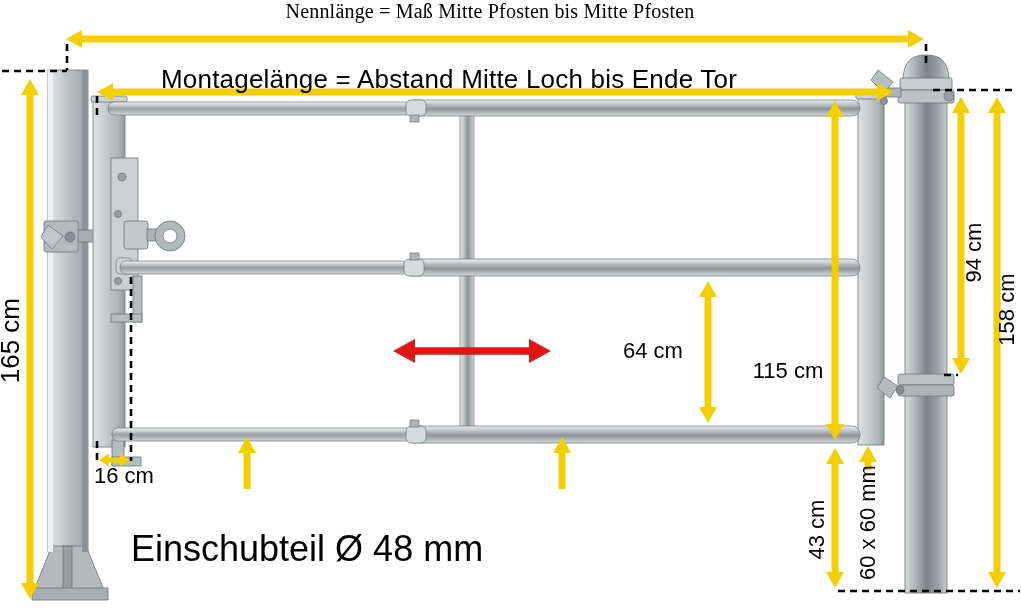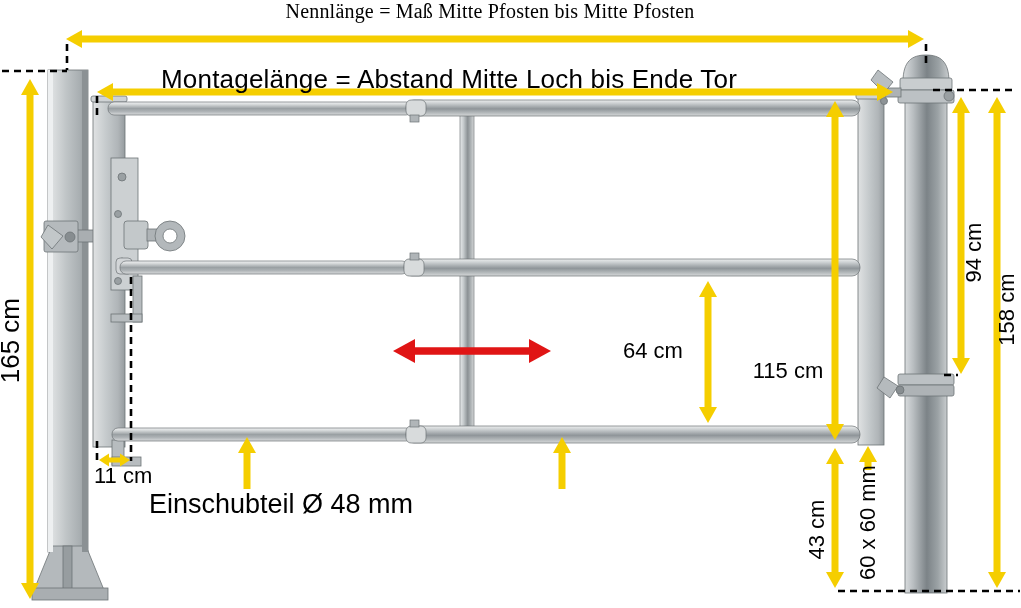--- a/index.html
+++ b/index.html
@@ -9,21 +9,21 @@
     overflow:hidden;
   }
   svg{position:absolute;left:0;top:0;}
   .lbl{position:absolute;white-space:nowrap;line-height:1.05;color:var(--ink,#000);}
   .ctr{text-align:center;}
   .rot{transform:rotate(-90deg);transform-origin:center center;text-align:center;}
   .title{font-size:20px;letter-spacing:.2px;font-weight:500;font-family:Liberation Serif, serif;}
   .title2{font-size:26px;letter-spacing:.2px;font-weight:500;}
   .dim{font-size:22px;font-weight:500;}
   .dim-big{font-size:26px;font-weight:500;}
-  .part{font-size:27px;font-weight:500;}
+  .part{font-size:36px;font-weight:500;margin-top:40px;}
 </style>
 </head>
 <body>
 
 <div id="stage">
 
   <svg id="scene" width="1021" height="608" viewBox="0 0 1021 608">
     <defs>
       <linearGradient id="gRail" x1="0" y1="0" x2="0" y2="1">
         <stop offset="0" stop-color="#f1f2f3"></stop>
@@ -221,21 +221,21 @@
         <polygon points="551,351 529,363 529,339" fill="#E01515"></polygon>
         <line x1="412" y1="351" x2="532" y2="351" stroke="#E01515" stroke-width="7.5"></line>
       </g>
     </svg>
 
   <div class="lbl title ctr" style="left:140px;top:1px;width:700px;">Nennlänge = Maß Mitte Pfosten bis Mitte Pfosten</div>
   <div class="lbl title2 ctr" style="left:139px;top:66px;width:620px;">Montagelänge = Abstand Mitte Loch bis Ende Tor</div>
 
   <div class="lbl dim-big rot" style="left:-34px;top:327px;width:90px;">165 cm</div>
 
-  <div class="lbl dim" style="left:94px;top:464px;">11 cm</div>
+  <div class="lbl dim" style="left:94px;top:464px;">16 cm</div>
 
   <div class="lbl part ctr" style="left:131px;top:490px;width:300px;">Einschubteil Ø 48 mm</div>
 
   <div class="lbl dim ctr" style="left:613px;top:339px;width:80px;">64 cm</div>
   <div class="lbl dim ctr" style="left:743px;top:339px;width:90px;margin-top:20px;">115 cm</div>
 
   <div class="lbl dim rot" style="left:777px;top:518px;width:80px;">43 cm</div>
   <div class="lbl dim rot" style="left:803px;top:511px;width:130px;">60 x 60 mm</div>
   <div class="lbl dim rot" style="left:934px;top:241px;width:80px;">94 cm</div>
   <div class="lbl dim rot" style="left:962px;top:298px;width:90px;">158 cm</div>

